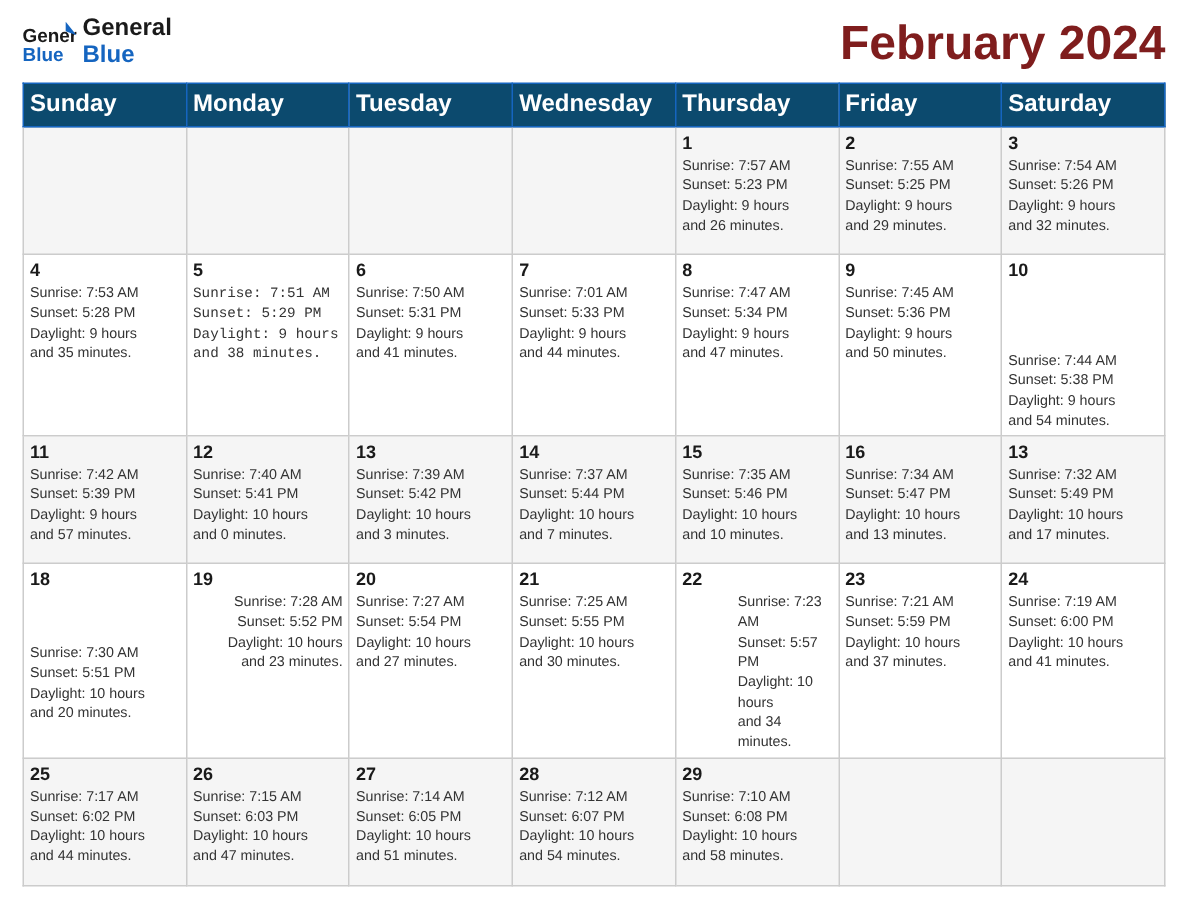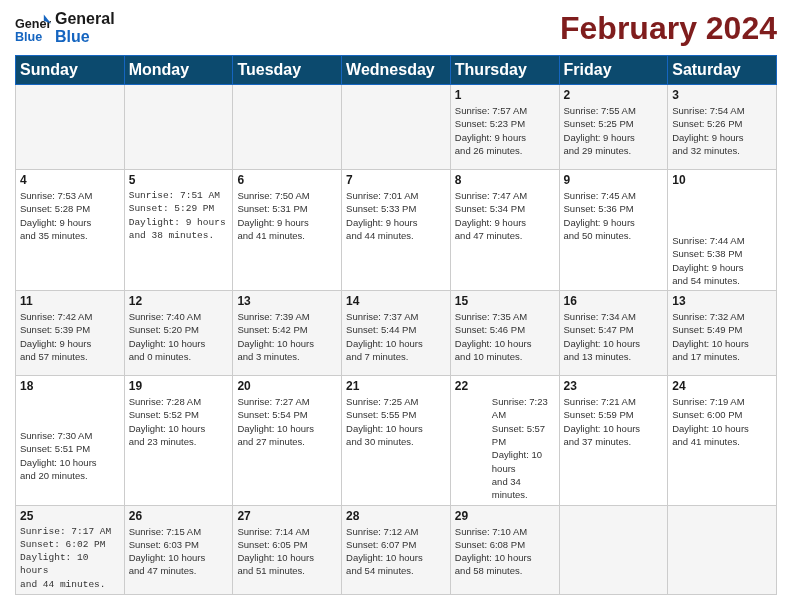--- a/index.html
+++ b/index.html
@@ -191,21 +191,21 @@
         <td>
           <div class="day-number">11</div>
           <div class="day-info" style="white-space: pre-line;">Sunrise: 7:42 AM
 Sunset: 5:39 PM
 Daylight: 9 hours
 and 57 minutes.</div>
         </td>
         <td>
           <div class="day-number">12</div>
           <div class="day-info" style="white-space: pre-line;">Sunrise: 7:40 AM
-Sunset: 5:20 PM
+Sunset: 5:41 PM
 Daylight: 10 hours
 and 0 minutes.</div>
         </td>
         <td>
           <div class="day-number">13</div>
           <div class="day-info" style="white-space: pre-line;">Sunrise: 7:39 AM
 Sunset: 5:42 PM
 Daylight: 10 hours
 and 3 minutes.</div>
         </td>
@@ -241,21 +241,21 @@
       <tr>
         <td>
           <div class="day-number">18</div>
           <div class="day-info" style="white-space: pre-line; margin-top: 36px;">Sunrise: 7:30 AM
 Sunset: 5:51 PM
 Daylight: 10 hours
 and 20 minutes.</div>
         </td>
         <td>
           <div class="day-number">19</div>
-          <div class="day-info" style="white-space: pre-line;">Sunrise: 7:28 AM
+          <div class="day-info" style="white-space: pre-line; text-align: right;">Sunrise: 7:28 AM
 Sunset: 5:52 PM
 Daylight: 10 hours
 and 23 minutes.</div>
         </td>
         <td>
           <div class="day-number">20</div>
           <div class="day-info" style="white-space: pre-line;">Sunrise: 7:27 AM
 Sunset: 5:54 PM
 Daylight: 10 hours
 and 27 minutes.</div>
@@ -285,21 +285,21 @@
           <div class="day-number">24</div>
           <div class="day-info" style="white-space: pre-line;">Sunrise: 7:19 AM
 Sunset: 6:00 PM
 Daylight: 10 hours
 and 41 minutes.</div>
         </td>
       </tr>
       <tr>
         <td>
           <div class="day-number">25</div>
-          <div class="day-info" style="white-space: pre-line; font-family: Liberation Mono, monospace;">Sunrise: 7:17 AM
+          <div class="day-info" style="white-space: pre-line;">Sunrise: 7:17 AM
 Sunset: 6:02 PM
 Daylight: 10 hours
 and 44 minutes.</div>
         </td>
         <td>
           <div class="day-number">26</div>
           <div class="day-info" style="white-space: pre-line;">Sunrise: 7:15 AM
 Sunset: 6:03 PM
 Daylight: 10 hours
 and 47 minutes.</div>

